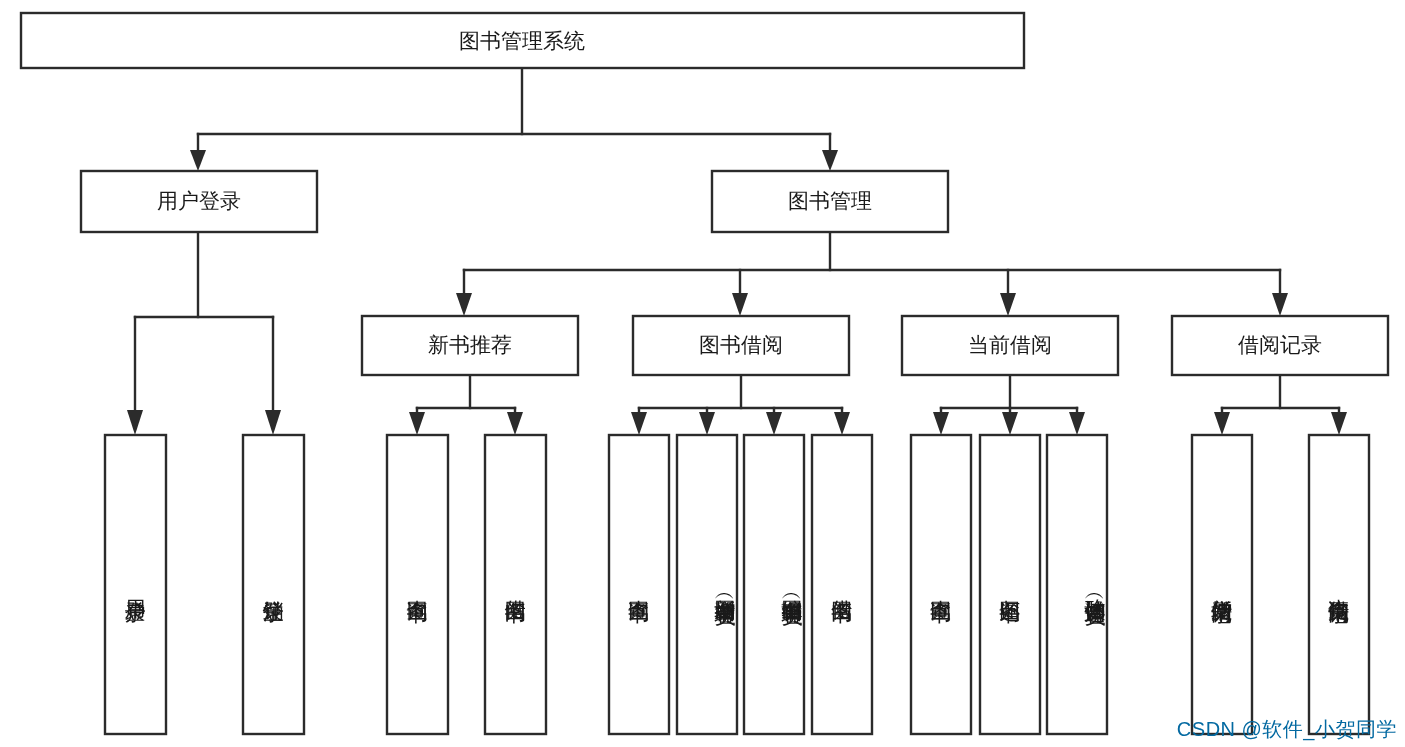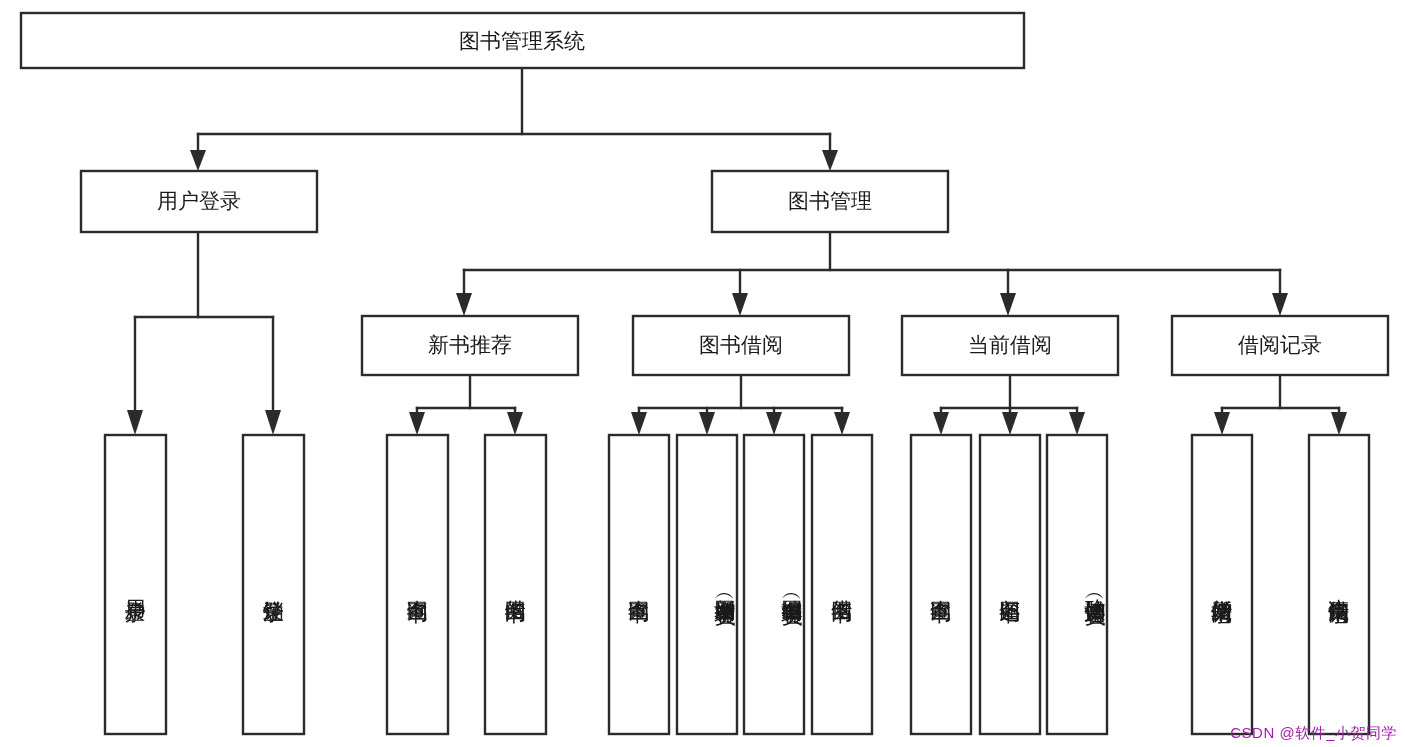--- a/index.html
+++ b/index.html
@@ -64,22 +64,22 @@
     pointer-events: none;
   }
   .node-label-v.center-start {
     align-items: center;
   }
   .watermark {
     position: absolute;
     right: 8px;
     bottom: 4px;
     font-family: "Liberation Sans", "DejaVu Sans", sans-serif;
-    font-size: 15px;
-    color: #a21caf;
+    font-size: 20px;
+    color: #0369a1;
     white-space: nowrap;
     letter-spacing: 0.5px;
   }
 </style>
 </head>
 <body>
 
 <div id="diagram-root">
 
   <svg class="flow" viewBox="0 0 1405 747" xmlns="http://www.w3.org/2000/svg">

